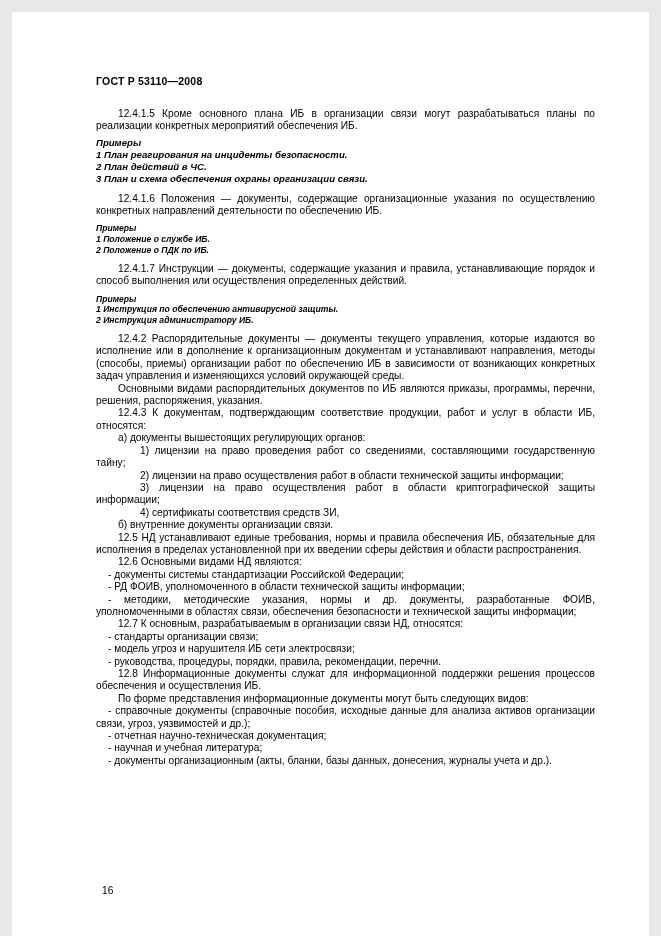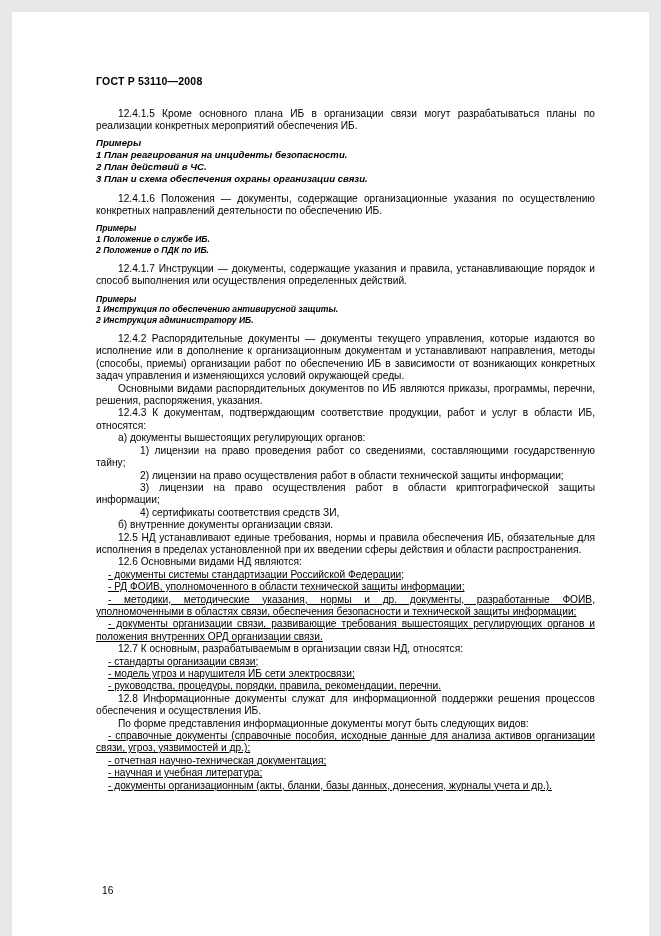--- a/index.html
+++ b/index.html
@@ -24,21 +24,21 @@
   .doc-body {
     font-size: 10.2px;
     line-height: 12.4px;
   }
   .doc-body p { margin: 0; }
   
   .p  { text-indent: 22px; text-align: justify; }
   
   .p2 { text-indent: 44px; text-align: justify; }
   
-  .li { text-indent: 12px; text-align: justify; text-decoration: underline; }
+  .li { text-indent: 12px; text-align: justify; }
   
   .ex-head, .ex-item {
     font-weight: bold;
     font-style: italic;
     margin-left: 22px;
     font-size: 9.6px;
     line-height: 12.2px;
   }
   
   .ex-head-sm, .ex-item-sm, .ex-single-sm {
@@ -87,21 +87,20 @@
       <p class="p2">1) лицензии на право проведения работ со сведениями, составляющими государственную тайну;</p>
       <p class="p2">2) лицензии на право осуществления работ в области технической защиты информации;</p>
       <p class="p2">3) лицензии на право осуществления работ в области криптографической защиты информации;</p>
       <p class="p2">4) сертификаты соответствия средств ЗИ,</p>
       <p class="p">б) внутренние документы организации связи.</p>
       <p class="p">12.5 НД устанавливают единые требования, нормы и правила обеспечения ИБ, обязательные для исполнения в пределах установленной при их введении сферы действия и области распространения.</p>
       <p class="p">12.6 Основными видами НД являются:</p>
       <p class="li">- документы системы стандартизации Российской Федерации;</p>
       <p class="li">- РД ФОИВ, уполномоченного в области технической защиты информации;</p>
       <p class="li">- методики, методические указания, нормы и др. документы, разработанные ФОИВ, уполномоченными в областях связи, обеспечения безопасности и технической защиты информации;</p>
-      <p class="li">- документы организации связи, развивающие требования вышестоящих регулирующих органов и положения внутренних ОРД организации связи.</p>
       <p class="p">12.7 К основным, разрабатываемым в организации связи НД, относятся:</p>
       <p class="li">- стандарты организации связи;</p>
       <p class="li">- модель угроз и нарушителя ИБ сети электросвязи;</p>
       <p class="li">- руководства, процедуры, порядки, правила, рекомендации, перечни.</p>
       <p class="p">12.8 Информационные документы служат для информационной поддержки решения процессов обеспечения и осуществления ИБ.</p>
       <p class="p">По форме представления информационные документы могут быть следующих видов:</p>
       <p class="li">- справочные документы (справочные пособия, исходные данные для анализа активов организации связи, угроз, уязвимостей и др.);</p>
       <p class="li">- отчетная научно-техническая документация;</p>
       <p class="li">- научная и учебная литература;</p>
       <p class="li">- документы организационным (акты, бланки, базы данных, донесения, журналы учета и др.).</p>

